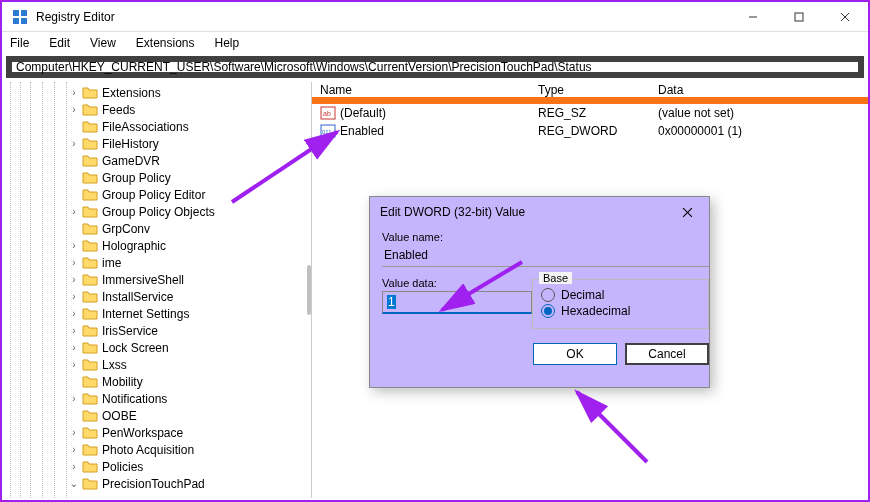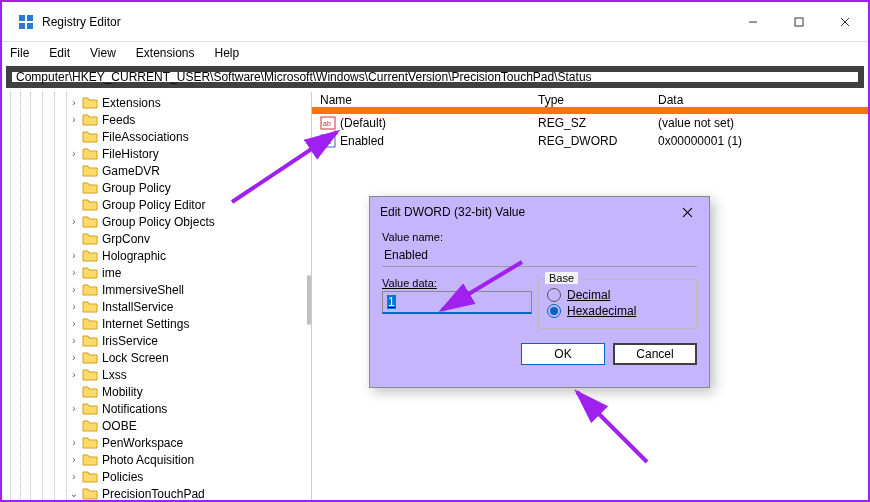--- a/index.html
+++ b/index.html
@@ -1,19 +1,19 @@
 <!DOCTYPE html>
 <html><head>
 <meta charset="utf-8">
 <style>
 * { box-sizing: border-box; margin: 0; padding: 0; font-family: "Segoe UI", Tahoma, sans-serif; }
 body { width: 870px; height: 502px; background: #fff; border: 2px solid #a020f0; font-size: 12px; color: #000; position: relative; overflow: hidden; }
 
 
-.titlebar { height: 40px; display: flex; align-items: center; padding-left: 16px; border-bottom: 1px solid #e0e0e0; }
+.titlebar { height: 30px; display: flex; align-items: center; padding-left: 10px; border-bottom: 1px solid #e0e0e0; }
 .titlebar .app-icon { width: 16px; height: 16px; margin-right: 8px; }
 .titlebar .title { flex: 1; font-size: 12px; }
 .titlebar .win-controls { display: flex; }
 .titlebar .win-btn { width: 46px; height: 30px; display: flex; align-items: center; justify-content: center; }
 .titlebar .win-btn svg { width: 10px; height: 10px; }
 
 
 .menubar { height: 22px; display: flex; align-items: center; gap: 4px; }
 .menubar .menu-item { padding: 2px 8px; font-size: 12px; }
 
@@ -42,24 +42,24 @@
 .col-name { width: 218px; } .col-type { width: 120px; } .col-data { flex: 1; }
 .list-row { display: flex; height: 18px; align-items: center; font-size: 12px; justify-content: center; }
 .list-row .cell { padding-left: 8px; display: flex; align-items: center; }
 .val-icon { width: 16px; height: 16px; margin-right: 4px; }
 
 
 .dialog { position: absolute; left: 367px; top: 194px; width: 341px; height: 192px; background: #c4b5fd; border: 1px solid #888; box-shadow: 4px 4px 12px rgba(0,0,0,.25); z-index: 10; }
 .dialog .dlg-title { height: 30px; display: flex; align-items: center; padding: 0 10px; font-size: 12px; }
 .dialog .dlg-title .spacer { flex: 1; }
 .dialog .close-btn { display: flex; align-items: center; justify-content: center; width: 24px; height: 24px; }
-.dialog .body { padding: 4px 12px 0 12px; }
+.dialog .body { padding: 4px 0 0 12px; }
 .dialog .lbl { font-size: 11px; margin-bottom: 2px; }
 .dialog .ro-field { border-bottom: 1px solid #999; padding: 3px 2px 4px 2px; font-size: 12px; margin-bottom: 10px; }
-.dialog .row2 { display: flex; gap: 6px; text-decoration: underline; }
+.dialog .row2 { display: flex; gap: 0; }
 .dialog .valcol { width: 150px; }
 .dialog .val-input { width: 100%; border: 1px solid #888; border-bottom: 2px solid #0067c0; padding: 3px 4px; font-size: 12px; margin-top: 2px; }
 .dialog .val-input .sel { background: #0078d4; color: #fff; padding: 0 1px; }
 .dialog .group { flex: 1; border: 1px solid #bbb; padding: 6px 8px 8px 8px; position: relative; margin-top: 2px; }
 .dialog .group-title { position: absolute; top: -8px; left: 6px; background: #f3f3f3; padding: 0 4px; font-size: 11px; }
 .dialog .radio-row { display: flex; align-items: center; gap: 6px; font-size: 12px; margin: 2px 0; }
 .dialog .radio { width: 14px; height: 14px; border: 1px solid #555; border-radius: 50%; display: flex; align-items: center; justify-content: center; }
 .dialog .radio.selected { border-color: #0067c0; }
 .dialog .radio.selected::after { content: ""; width: 8px; height: 8px; background: #0067c0; border-radius: 50%; }
 .dialog .btnrow { display: flex; justify-content: flex-end; gap: 8px; margin-top: 14px; }

